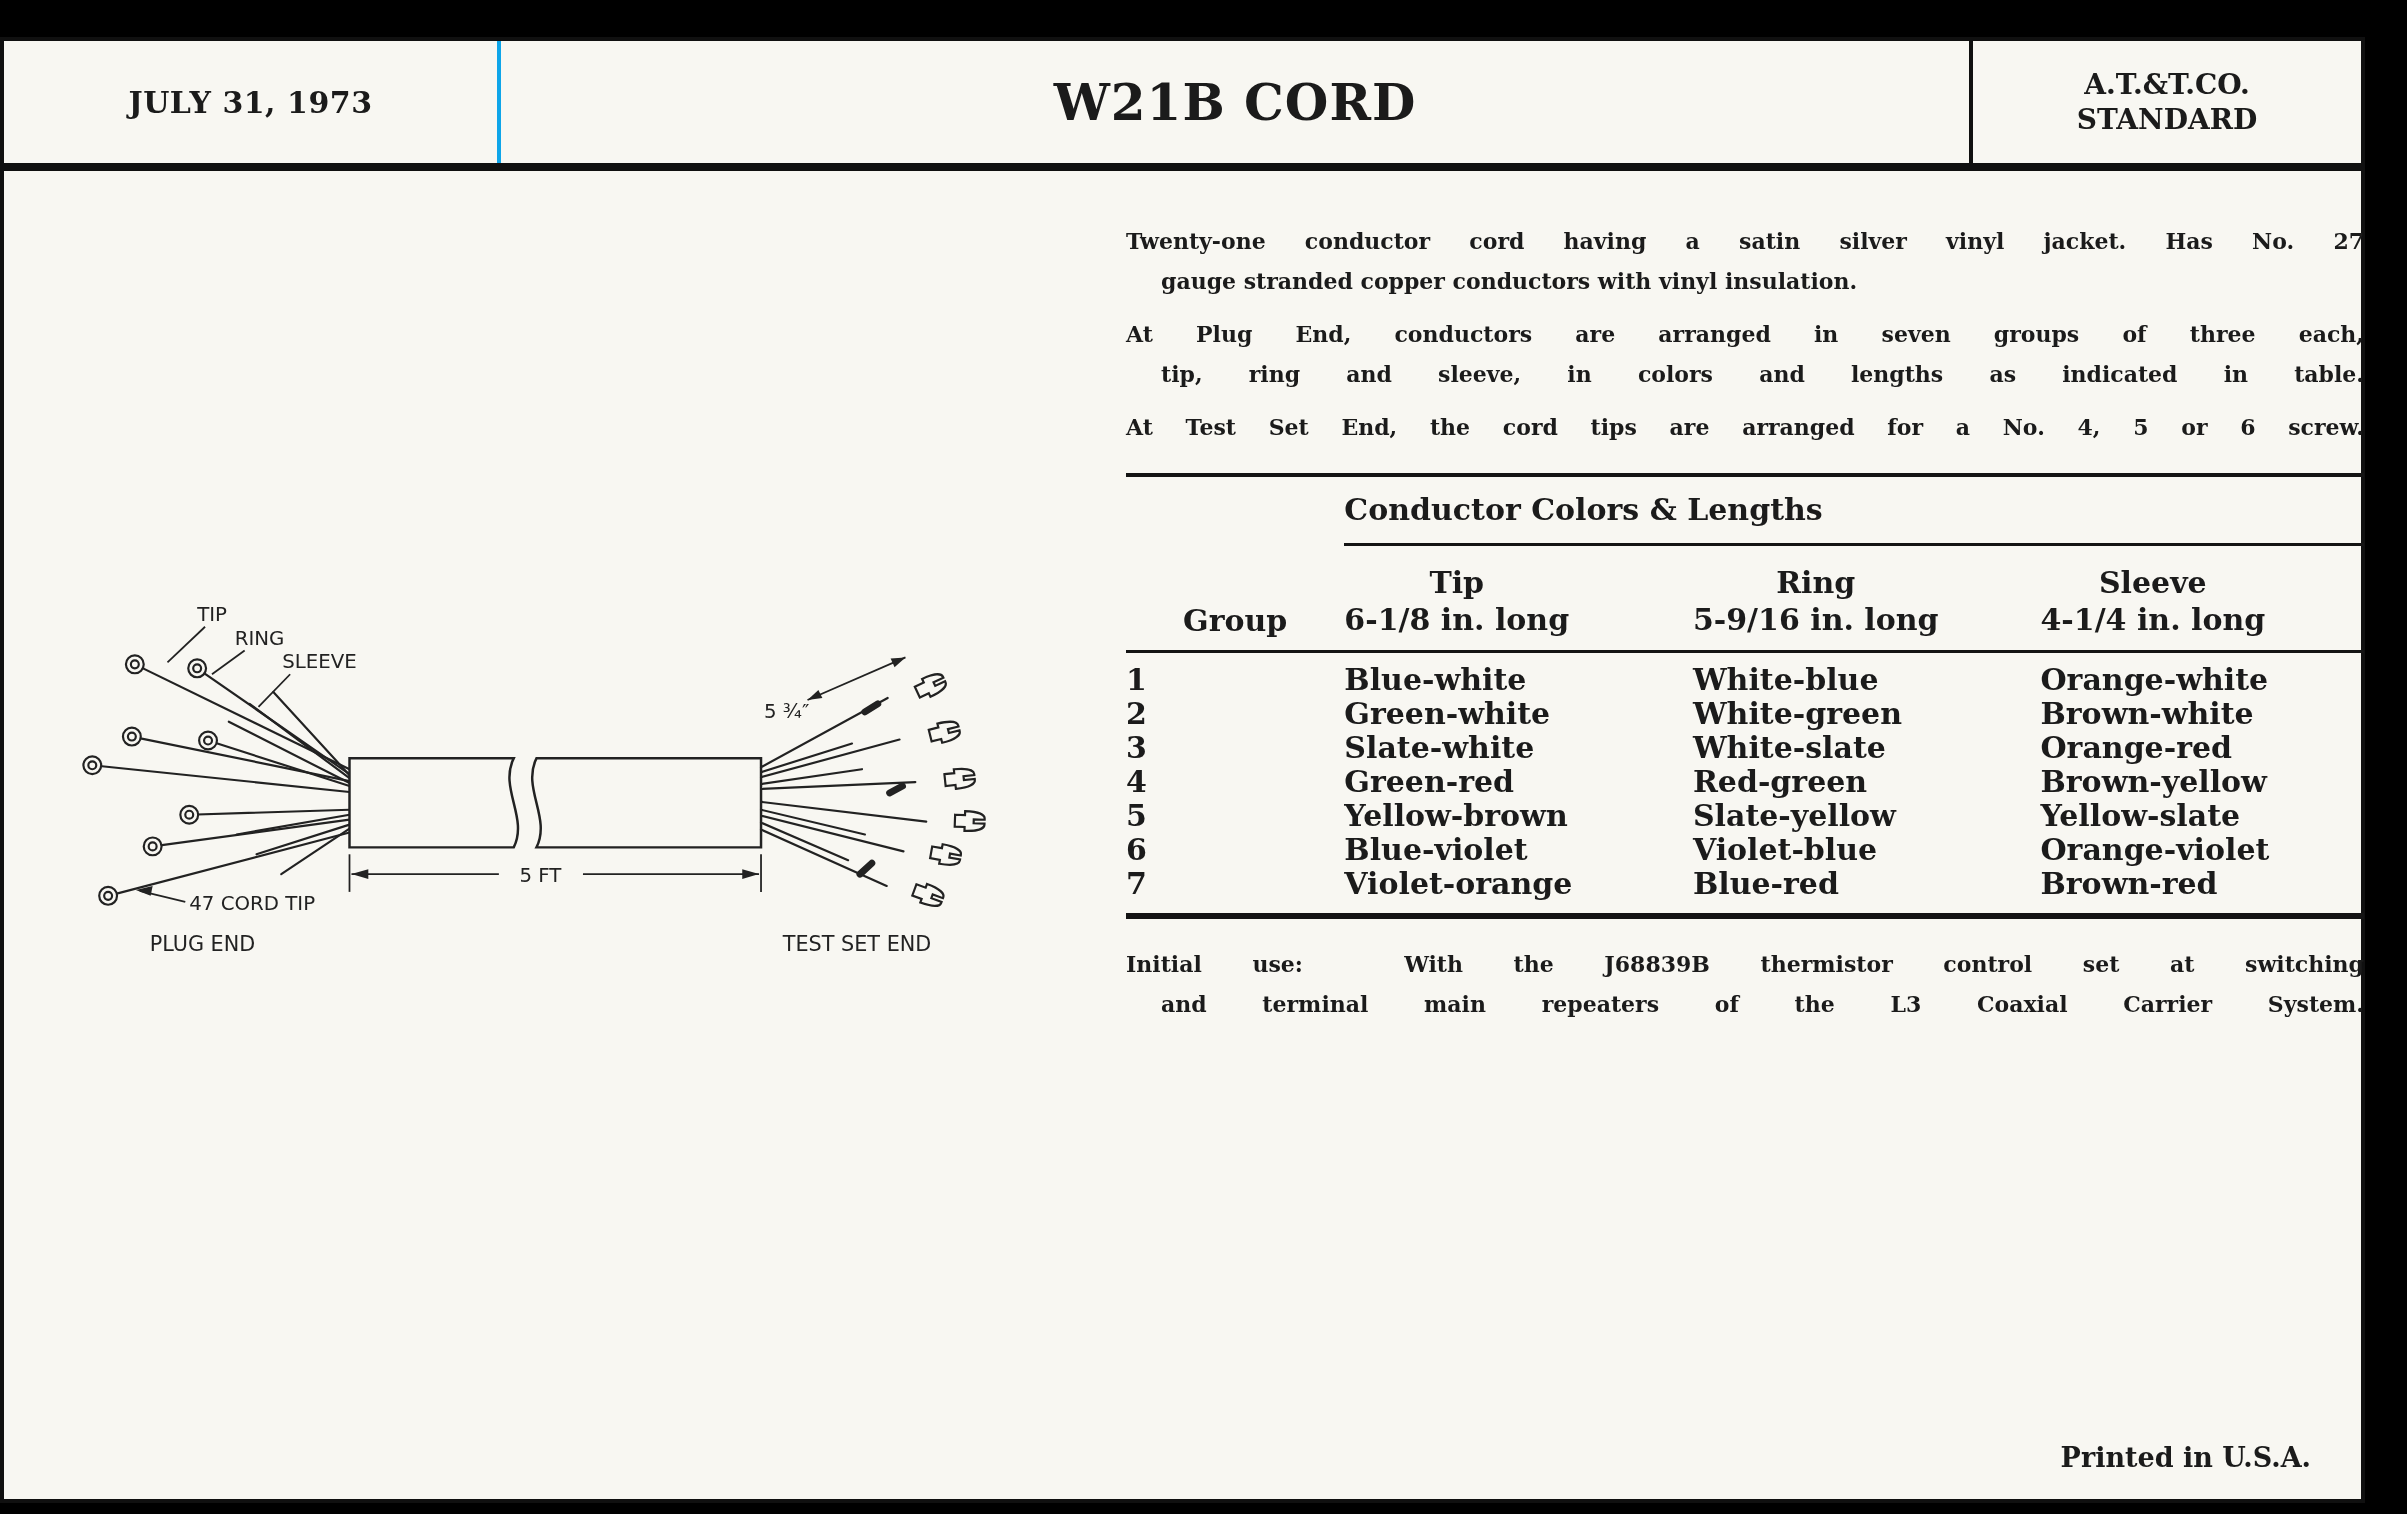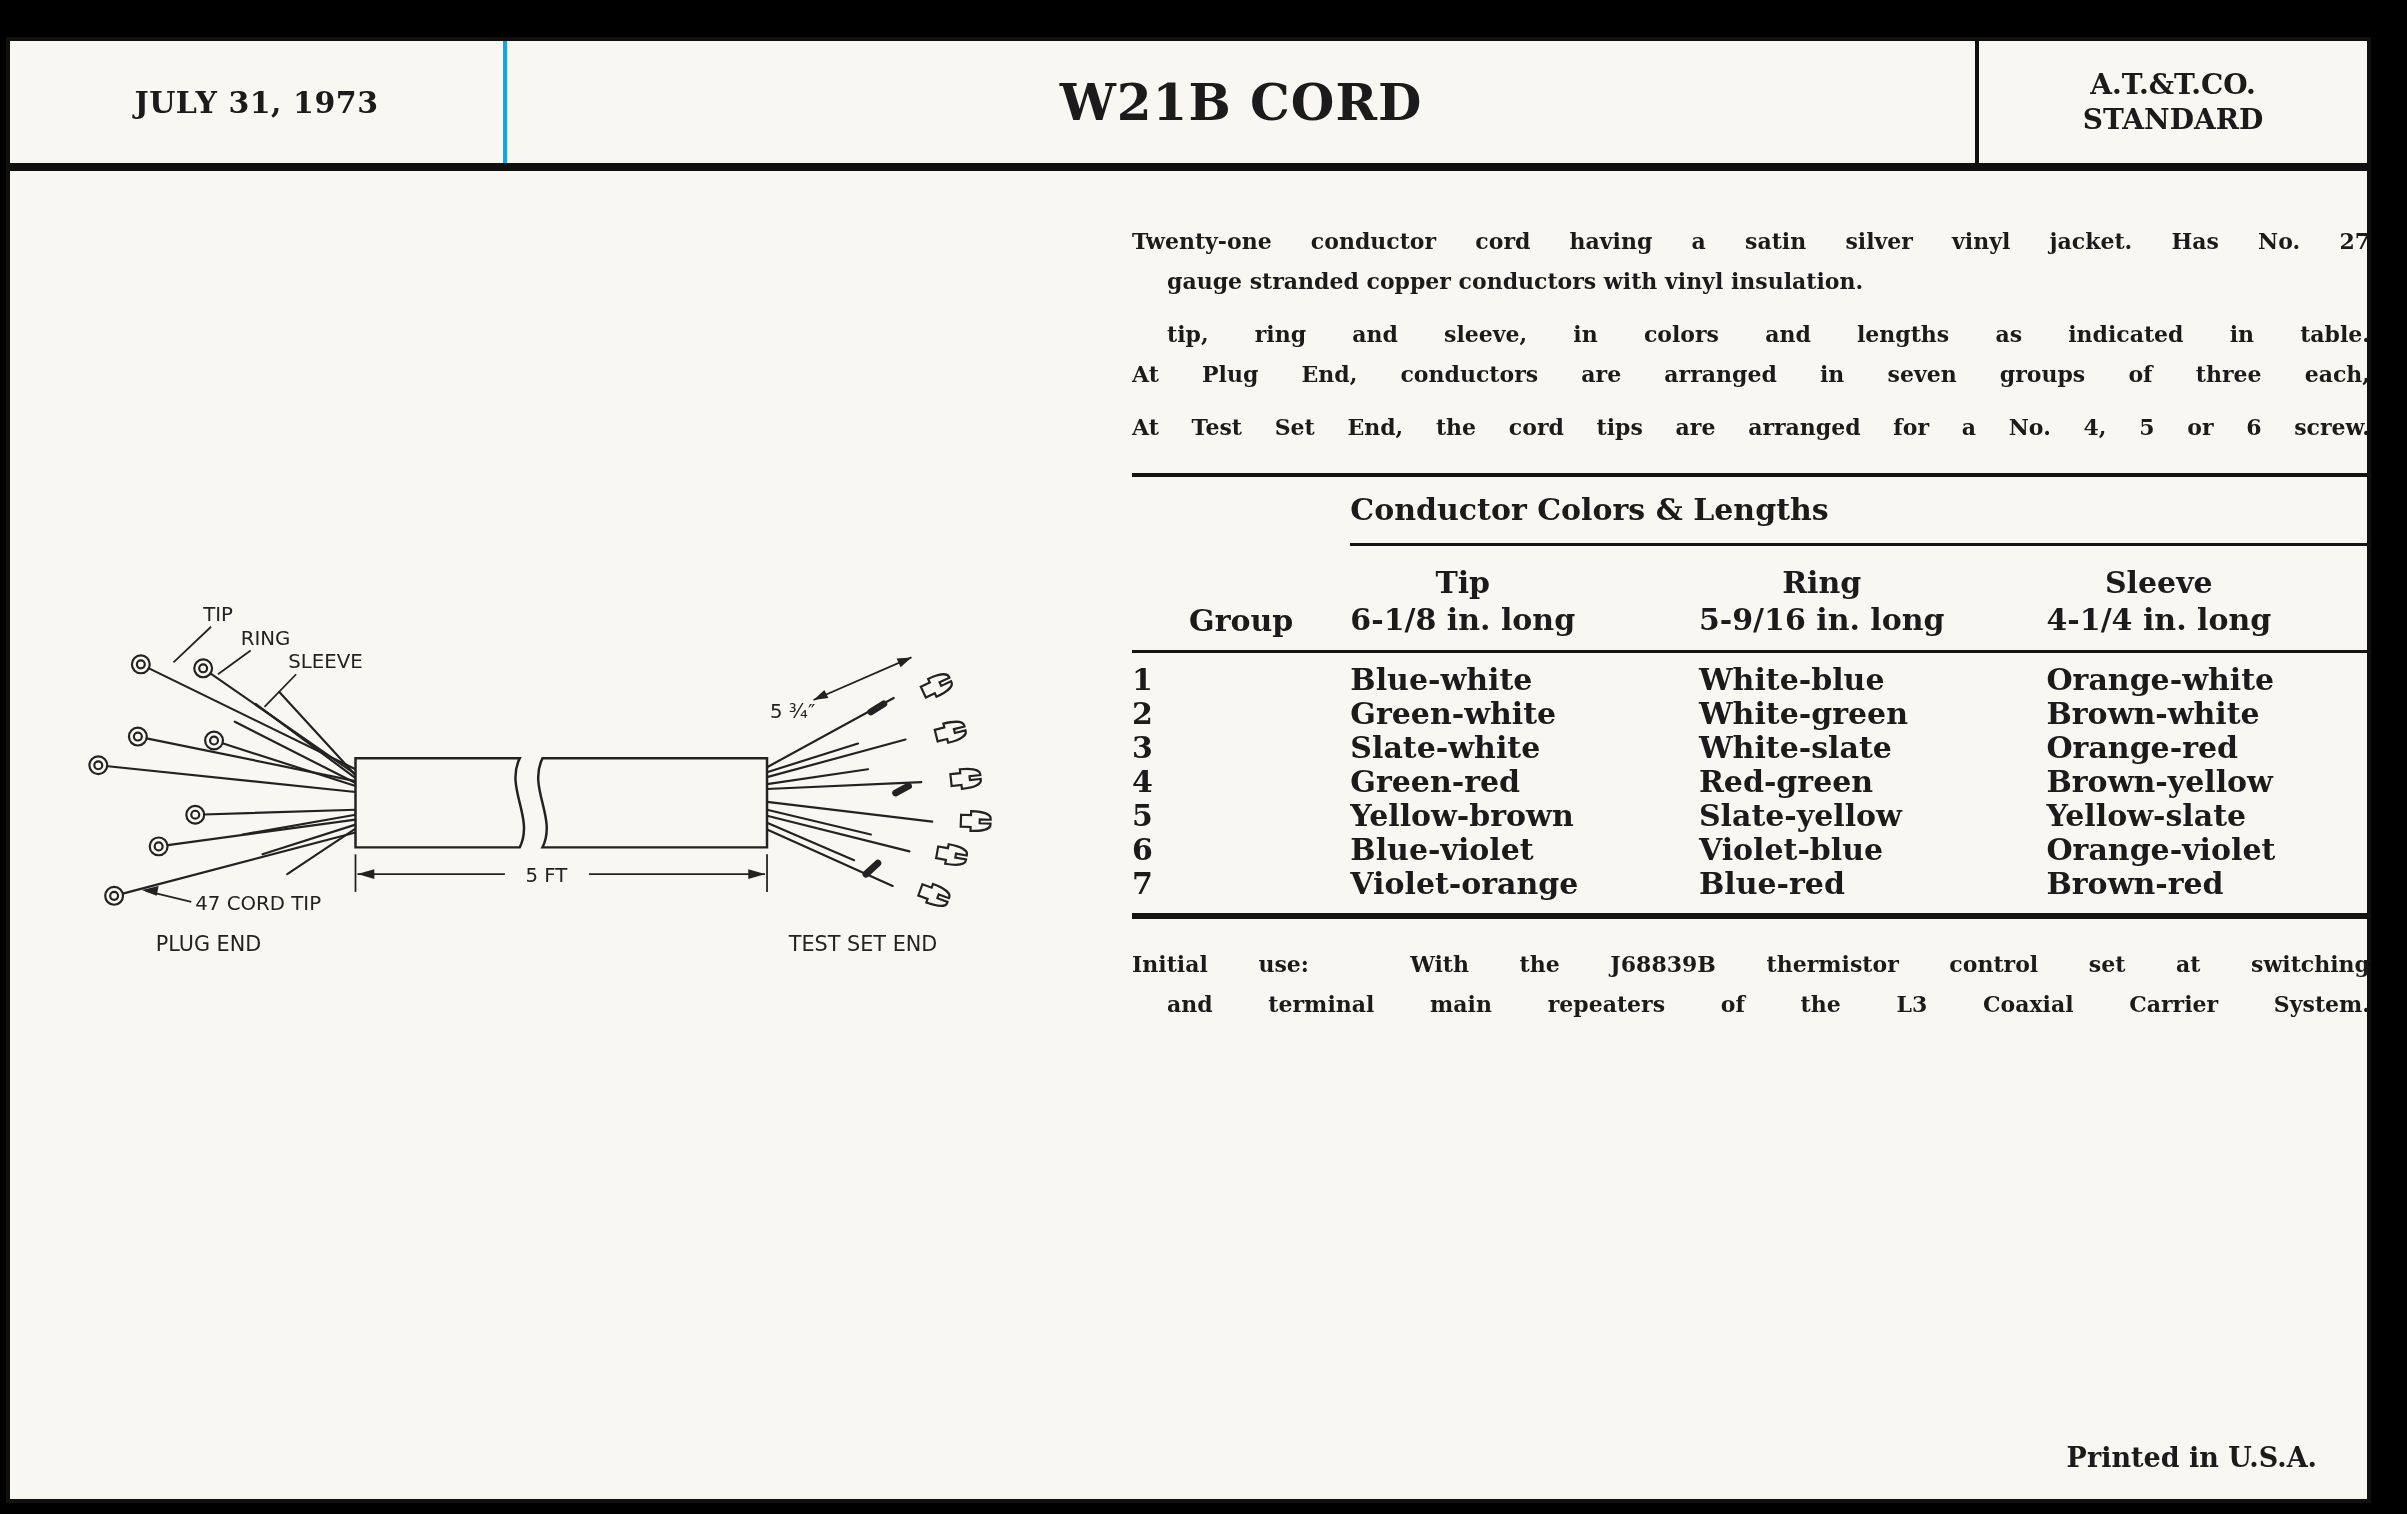--- a/index.html
+++ b/index.html
@@ -4,21 +4,21 @@
 <style>
   * { margin:0; padding:0; box-sizing:border-box; }
   html, body { background:#000; }
   body {
     width:2408px; height:1515px;
     position:relative; overflow:hidden;
     font-family:"DejaVu Serif", serif;
     color:#1b1b1b;
   }
   .sheet {
-    position:absolute; left:6px; top:37px;
+    position:absolute; left:0; top:37px;
     width:2365px; height:1466px;
     background:#f8f7f2;
     border:4px solid #101010;
   }
   
   .header {
     position:absolute; left:0; top:0; width:100%; height:130px;
     border-bottom:8px solid #101010;
     display:flex;
   }
@@ -214,22 +214,22 @@
   </div>
 
   <div class="content">
 
     <div class="para">
       <div class="line just">Twenty-one conductor cord having a satin silver vinyl jacket. Has No. 27</div>
       <div class="line cont">gauge stranded copper conductors with vinyl insulation.</div>
     </div>
 
     <div class="para">
+      <div class="line just">At Plug End, conductors are arranged in seven groups of three each,</div>
       <div class="line cont just">tip, ring and sleeve, in colors and lengths as indicated in table.</div>
-      <div class="line just">At Plug End, conductors are arranged in seven groups of three each,</div>
     </div>
 
     <div class="para">
       <div class="line just">At Test Set End, the cord tips are arranged for a No. 4, 5 or 6 screw.</div>
     </div>
 
     <table class="tbl">
       <colgroup>
           <col class="cg1">
           <col class="cg2">

